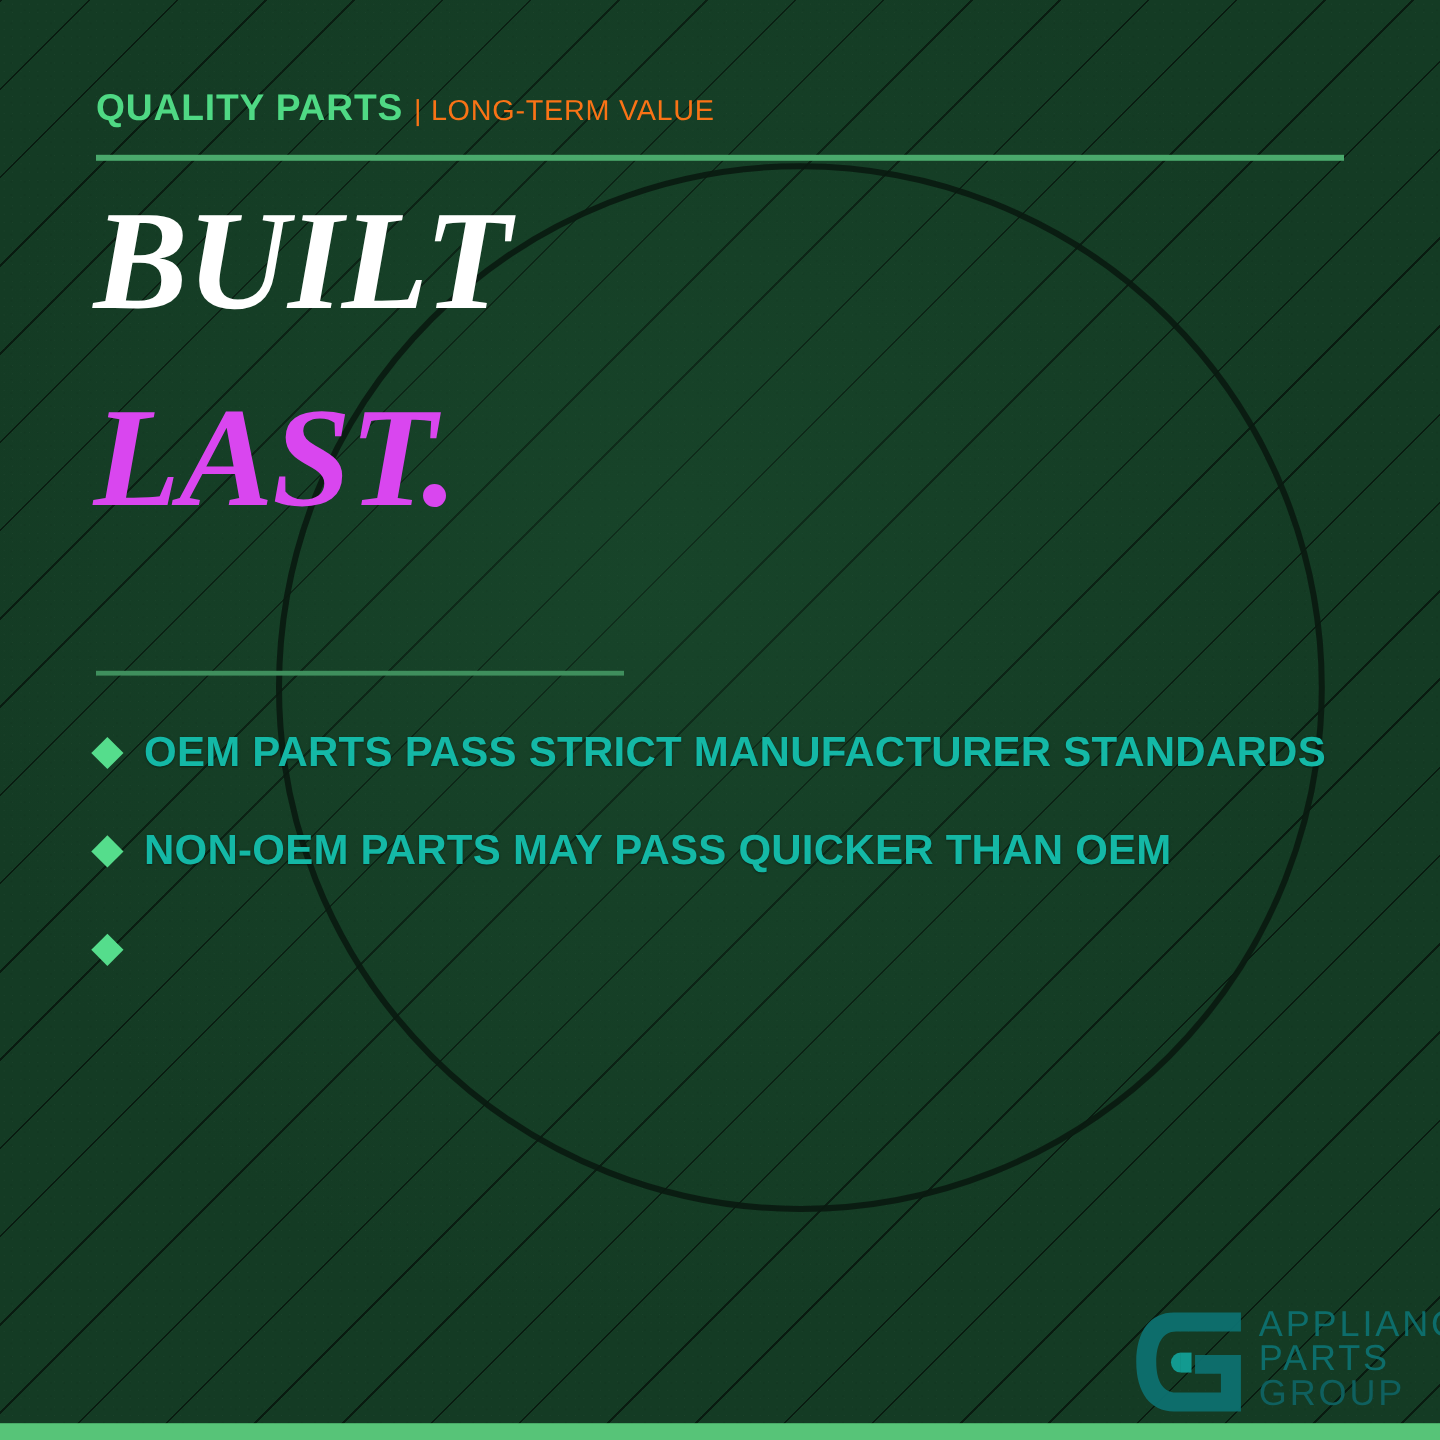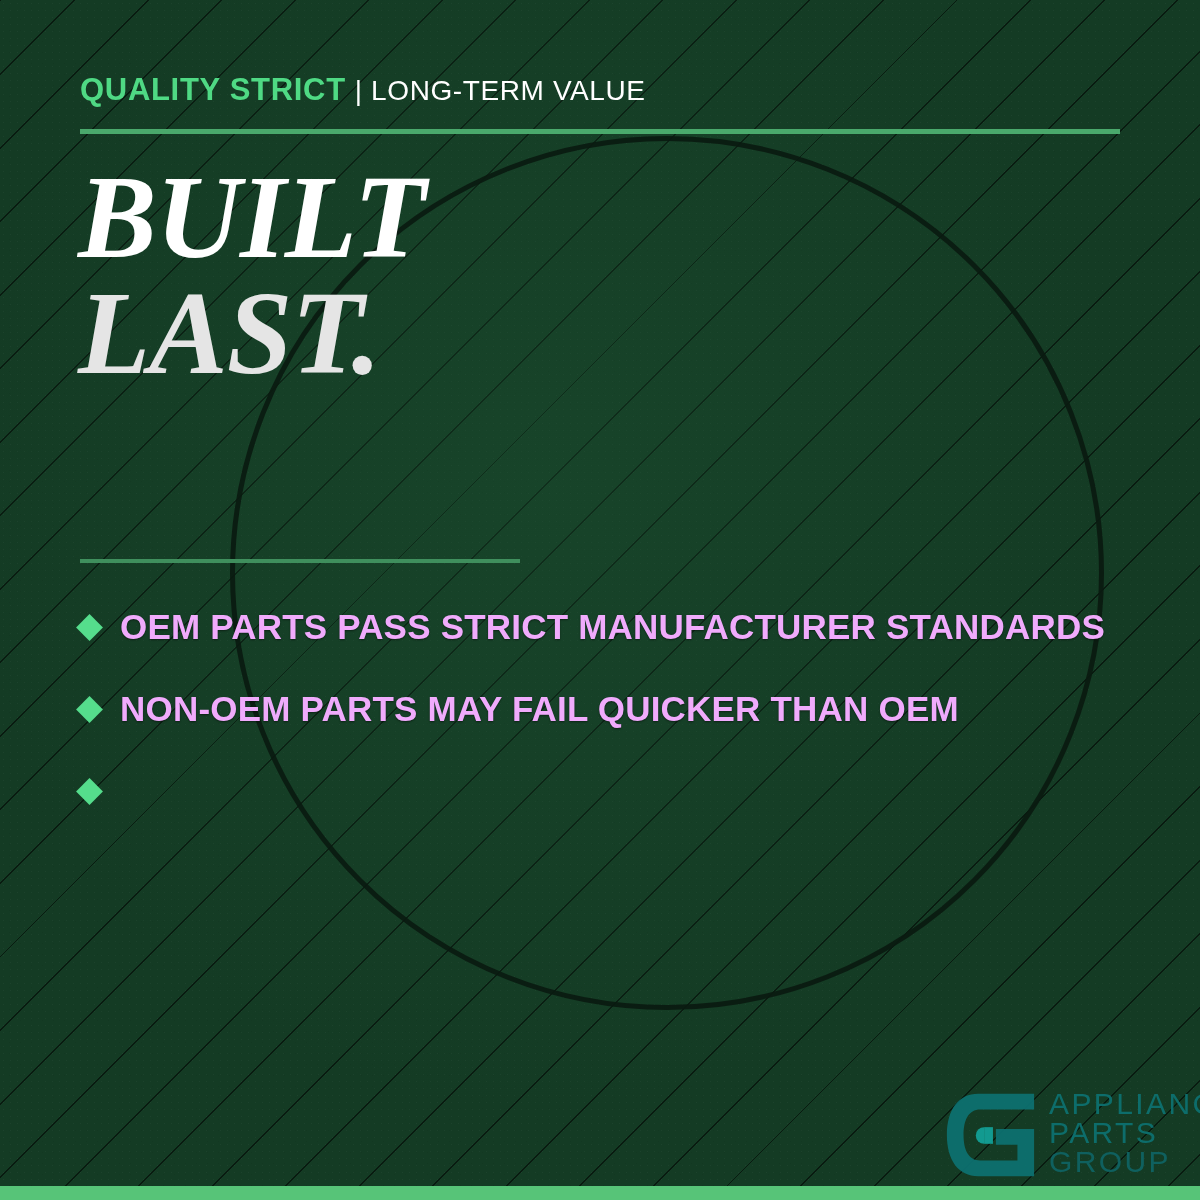--- a/index.html
+++ b/index.html
@@ -65,24 +65,24 @@
     line-height:1;
   }
   .eyebrow-main {
     font-size:31px;
     font-weight:700;
     letter-spacing:0.7px;
     color:#4fd984;
     font-stretch:condensed;
   }
   .eyebrow-sub {
-    font-size:28px;
+    font-size:24px;
     font-weight:400;
     letter-spacing:0.6px;
-    color:#ffffff;
+    color:#f97316;
     margin-left:9px;
   }
 
   .rule-top {
     position:absolute;
     left:80px; top:129px;
     width:1040px; height:5px;
     background:#4aa96c;
   }
 
@@ -90,21 +90,21 @@
     position:absolute;
     left:78px; top:160px;
     font-family:"Liberation Serif", "DejaVu Serif", serif;
     font-weight:700;
     font-size:118px;
     line-height:0.98;
     letter-spacing:-1px;
     font-style:italic;
   }
   .headline .l1, .headline .l2 { color:#ffffff; display:block; }
-  .headline .l3 { color:#e5e5e5; display:block; }
+  .headline .l3 { color:#d946ef; display:block;margin-top:48px; }
 
   .rule-mid {
     position:absolute;
     left:80px; top:559px;
     width:440px; height:4px;
     background:#3f8f5d;
   }
 
   .bullets {
     position:absolute;
@@ -121,21 +121,21 @@
     flex:0 0 auto;
     width:19px; height:19px;
     background:#55dd8c;
     transform:rotate(45deg);
     margin-right:21px;
   }
   .bullet-text {
     font-size:35px;
     font-weight:700;
     letter-spacing:0.2px;
-    color:#f0abfc;
+    color:#14b8a6;
     white-space:nowrap;
     font-stretch:condensed;
     text-shadow:0 1px 2px rgba(0,0,0,0.45);
   }
 
   
   .logo {
     position:absolute;
     left:941px; top:1086px;
     display:flex;
@@ -175,40 +175,40 @@
 <div id="poster">
 
   <div class="bg-stripes"></div>
   <div class="bg-noise"></div>
   <div class="bg-vignette"></div>
   <div class="deco-circle"></div>
 
   <div class="content">
 
     <div class="eyebrow">
-      <span class="eyebrow-main">QUALITY STRICT</span><span class="eyebrow-sub">| LONG-TERM VALUE</span>
+      <span class="eyebrow-main">QUALITY PARTS</span><span class="eyebrow-sub">| LONG-TERM VALUE</span>
     </div>
 
     <div class="rule-top"></div>
 
     <div class="headline">
       <span class="l1">BUILT</span>
       <span class="l3">LAST.</span>
     </div>
 
     <div class="rule-mid"></div>
 
     <ul class="bullets">
       <li class="bullet">
         <span class="bullet-marker"></span>
         <span class="bullet-text">OEM PARTS PASS STRICT MANUFACTURER STANDARDS</span>
       </li>
       <li class="bullet">
         <span class="bullet-marker"></span>
-        <span class="bullet-text">NON-OEM PARTS MAY FAIL QUICKER THAN OEM</span>
+        <span class="bullet-text">NON-OEM PARTS MAY PASS QUICKER THAN OEM</span>
       </li>
       <li class="bullet">
         <span class="bullet-marker"></span>
       </li>
     </ul>
 
     <div class="logo">
       <svg class="logo-mark" viewBox="0 0 100 100">
         <path d="M95 8 H38 C18 8 6 24 6 50 C6 76 18 92 38 92 H95 V44 H56 V60 H78 V76 H40 C28 76 23 65 23 50 C23 35 28 24 40 24 H95 Z" fill="#0d7272"></path>
         <path d="M44 42 A8.5 8.5 0 1 0 44 59 Z" fill="#12a39a"></path>

